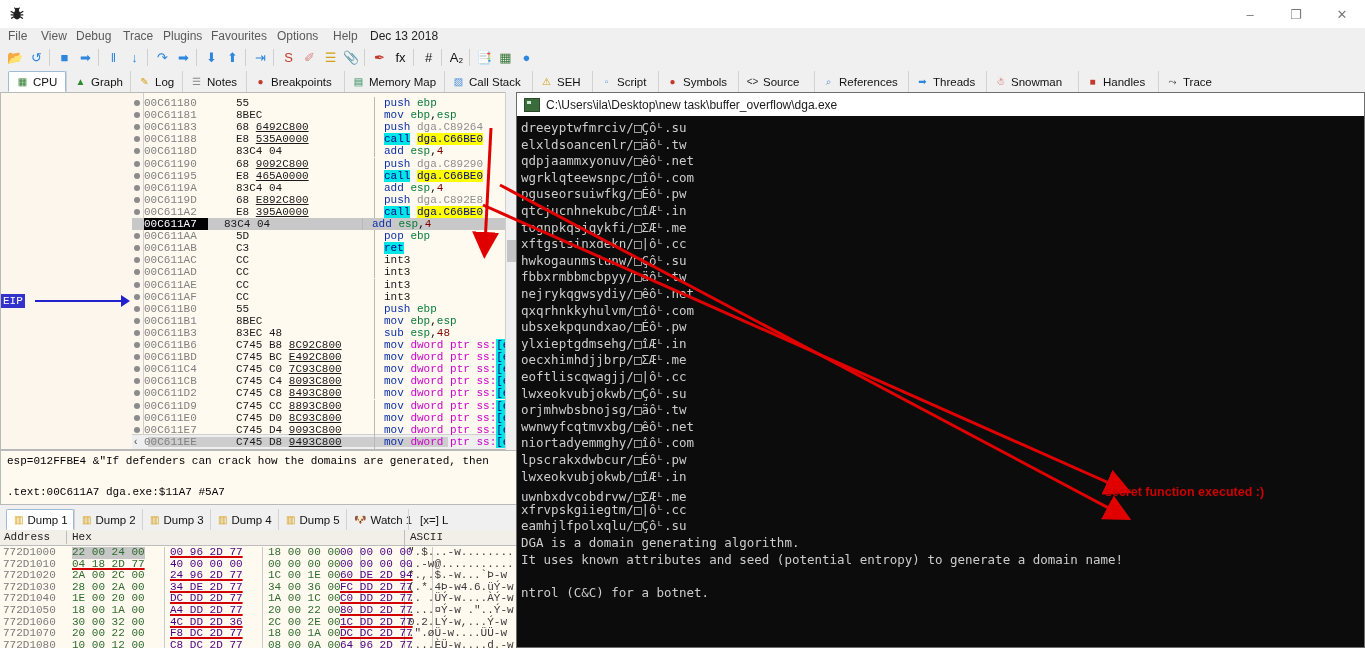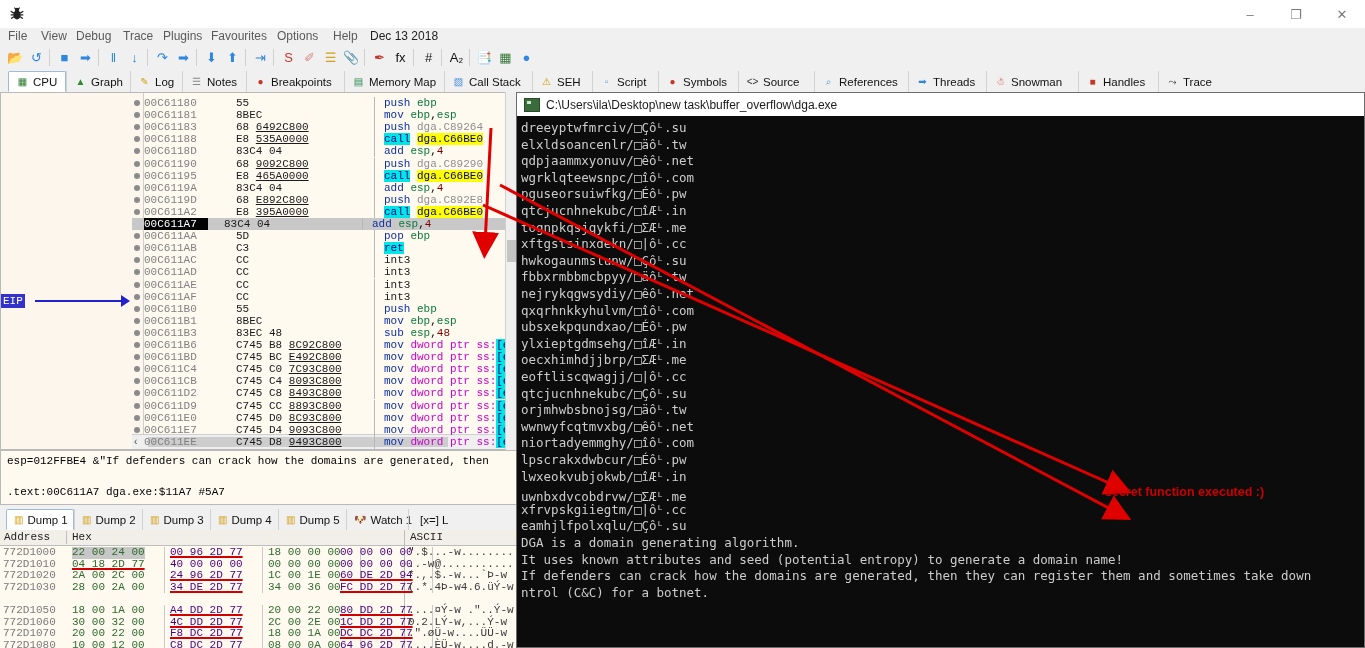--- a/index.html
+++ b/index.html
@@ -555,37 +555,49 @@
       <span class="grp hx0" style="left:72px">28 00 2A 00</span>
       <span class="hvsep" style="left:164px"></span>
       <span class="grp hx ul" style="left:170px">34 DE 2D 77</span>
       <span class="hvsep" style="left:262px"></span>
       <span class="grp hx0" style="left:268px">34 00 36 00</span>
       <span class="hvsep" style="left:360px"></span>
       <span class="grp hx ul" style="left:340px">FC DD 2D 77</span>
       <span class="hvsep" style="left:432px"></span>
       <span class="hasc">(.*.4Þ-w4.6.üÝ-w</span>
     </div>
+    <div class="hrow" style="top: 63.4px; width: 518px;">
+      <span class="ha">772D1040</span>
+      <span class="grp hx0" style="left:72px">1E 00 20 00</span>
+      <span class="hvsep" style="left:164px"></span>
+      <span class="grp hx ul" style="left:170px">DC DD 2D 77</span>
+      <span class="hvsep" style="left:262px"></span>
+      <span class="grp hx0" style="left:268px">1A 00 1C 00</span>
+      <span class="hvsep" style="left:360px"></span>
+      <span class="grp hx ul" style="left:340px">C0 DD 2D 77</span>
+      <span class="hvsep" style="left:432px"></span>
+      <span class="hasc">.. .ÜÝ-w....ÀÝ-w</span>
+    </div>
     <div class="hrow" style="top: 75px; width: 518px;">
       <span class="ha">772D1050</span>
       <span class="grp hx0" style="left:72px">18 00 1A 00</span>
       <span class="hvsep" style="left:164px"></span>
       <span class="grp hx ul" style="left:170px">A4 DD 2D 77</span>
       <span class="hvsep" style="left:262px"></span>
       <span class="grp hx0" style="left:268px">20 00 22 00</span>
       <span class="hvsep" style="left:360px"></span>
       <span class="grp hx ul" style="left:340px">80 DD 2D 77</span>
       <span class="hvsep" style="left:432px"></span>
       <span class="hasc">....¤Ý-w ."..Ý-w</span>
     </div>
     <div class="hrow" style="top: 86.6px; width: 518px;">
       <span class="ha">772D1060</span>
       <span class="grp hx0" style="left:72px">30 00 32 00</span>
       <span class="hvsep" style="left:164px"></span>
-      <span class="grp hx ul" style="left:170px">4C DD 2D 77</span>
+      <span class="grp hx ul" style="left:170px">4C DD 2D 36</span>
       <span class="hvsep" style="left:262px"></span>
       <span class="grp hx0" style="left:268px">2C 00 2E 00</span>
       <span class="hvsep" style="left:360px"></span>
       <span class="grp hx ul" style="left:340px">1C DD 2D 77</span>
       <span class="hvsep" style="left:432px"></span>
       <span class="hasc">0.2.LÝ-w,...Ý-w</span>
     </div>
     <div class="hrow" style="top: 98.2px; width: 518px;">
       <span class="ha">772D1070</span>
       <span class="grp hx0" style="left:72px">20 00 22 00</span>
@@ -649,32 +661,31 @@
     <div class="cline" style="top: 126.6px;">tognpkqsjqykfi/□ΣÆᴸ.me</div>
     <div class="cline" style="top: 143.2px;">xftgstsinxdekn/□|ôᴸ.cc</div>
     <div class="cline" style="top: 159.8px;">hwkogaunmslunw/□Çôᴸ.su</div>
     <div class="cline" style="top: 176.4px;">fbbxrmbbmcbpyy/□äôᴸ.tw</div>
     <div class="cline" style="top: 193px;">nejrykqgwsydiy/□êôᴸ.net</div>
     <div class="cline" style="top: 209.6px;">qxqrhnkkyhulvm/□îôᴸ.com</div>
     <div class="cline" style="top: 226.2px;">ubsxekpqundxao/□Éôᴸ.pw</div>
     <div class="cline" style="top: 242.8px;">ylxieptgdmsehg/□îÆᴸ.in</div>
     <div class="cline" style="top: 259.4px;">oecxhimhdjjbrp/□ΣÆᴸ.me</div>
     <div class="cline" style="top: 276px;">eoftliscqwagjj/□|ôᴸ.cc</div>
-    <div class="cline" style="top: 292.6px;">qtcjucnhnekubc/□Çôᴸ.su</div>
+    <div class="cline" style="top: 292.6px;">lwxeokvubjokwb/□Çôᴸ.su</div>
     <div class="cline" style="top: 309.2px;">orjmhwbsbnojsg/□äôᴸ.tw</div>
     <div class="cline" style="top: 325.8px;">wwnwyfcqtmvxbg/□êôᴸ.net</div>
     <div class="cline" style="top: 342.4px;">niortadyemmghy/□îôᴸ.com</div>
     <div class="cline" style="top: 359px;">lpscrakxdwbcur/□Éôᴸ.pw</div>
     <div class="cline" style="top: 375.6px;">lwxeokvubjokwb/□îÆᴸ.in</div>
     <div class="cline" style="top: 396px;">uwnbxdvcobdrvw/□ΣÆᴸ.me</div>
     <div class="cline" style="top: 408.8px;">xfrvpskgiiegtm/□|ôᴸ.cc</div>
     <div class="cline" style="top: 425.4px;">eamhjlfpolxqlu/□Çôᴸ.su</div>
     <div class="cpara" style="top: 458.6px;">It uses known attributes and seed (potential entropy) to generate a domain name!</div>
     <div class="cpara" style="top: 442px;">DGA is a domain generating algorithm.</div>
-    <div class="cpara" style="top: 475.2px;">If defenders can crack how the domains are generated, then they can register them and sometimes take down</div>
     <div class="cpara" style="top: 491.8px;">ntrol (C&amp;C) for a botnet.</div>
   </div>
 
 <svg id="arrows" viewBox="0 0 1365 648">
   <defs>
     <marker id="ah" markerWidth="9" markerHeight="9" refX="4" refY="4.5" orient="auto">
       <path d="M0,0 L9,4.5 L0,9 z" fill="#e00000"></path>
     </marker>
   </defs>
   <line x1="491" y1="128" x2="485" y2="244" stroke="#e00000" stroke-width="3" marker-end="url(#ah)"></line>

